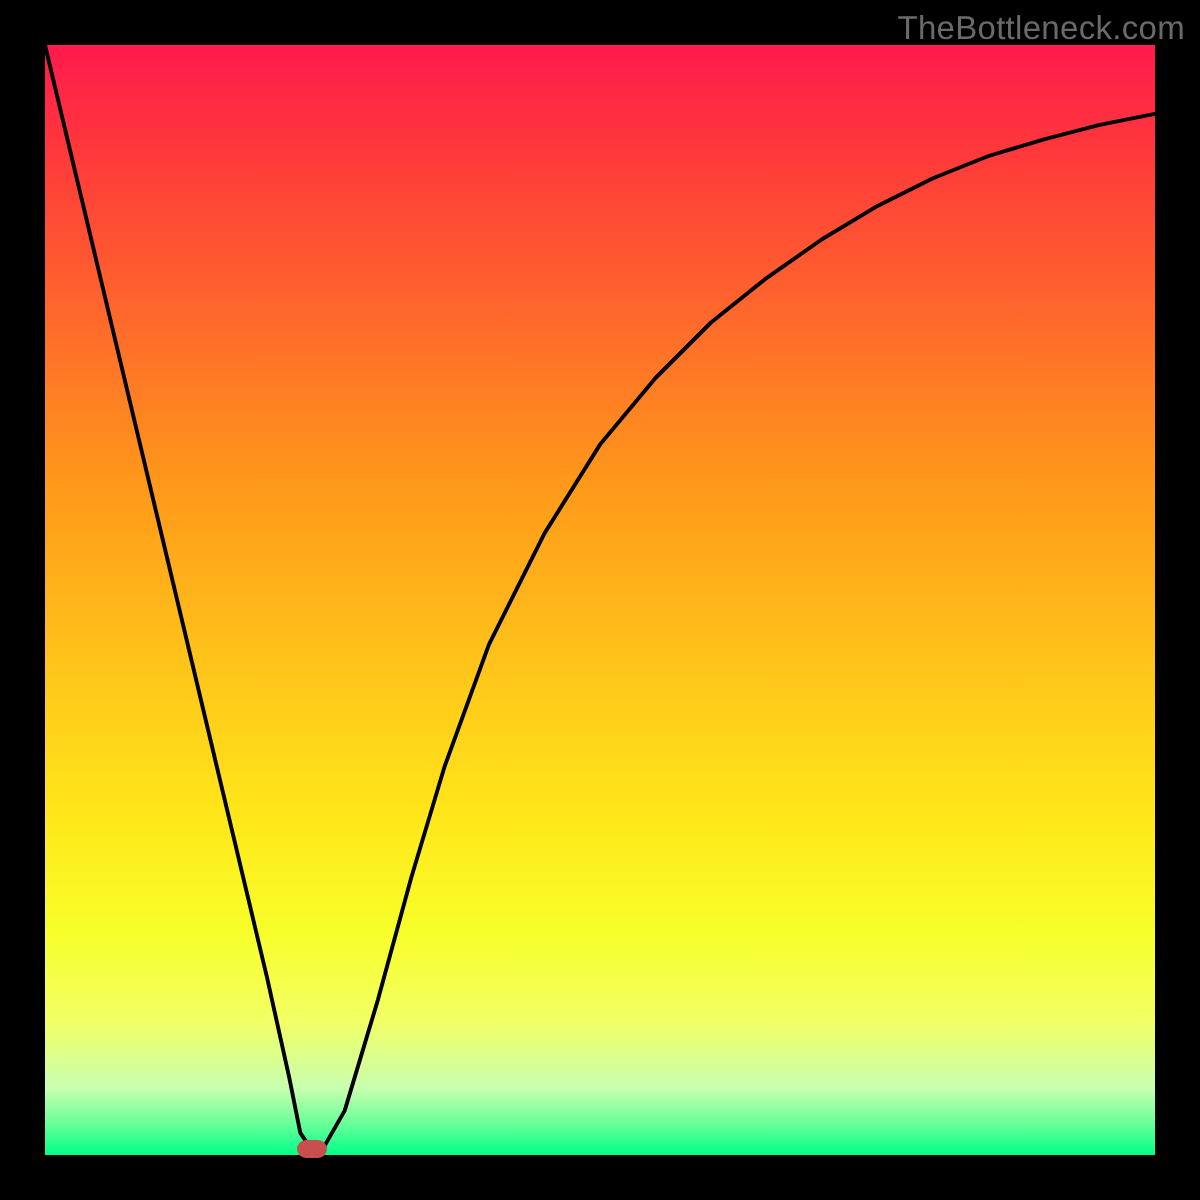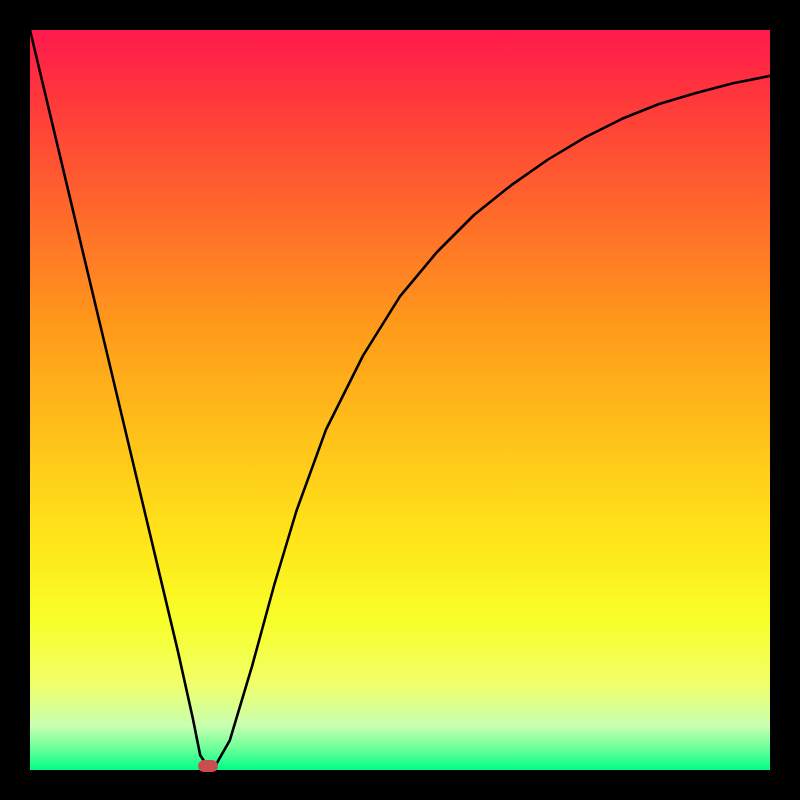--- a/index.html
+++ b/index.html
@@ -59,20 +59,21 @@
     height: 12px;
     border-radius: 6px;
     background: #c94f4f;
     transform: translate(-50%, -50%);
   }
 </style>
 </head>
 <body>
 
 <div class="frame">
+  <div class="attribution">TheBottleneck.com</div>
 
   <div class="plot">
     <svg viewBox="0 0 740 740" preserveAspectRatio="none">
       <path id="curve-path" fill="none" stroke="#000" stroke-width="2.6" stroke-linejoin="round" stroke-linecap="round" d="M0.00 0.00 L37.00 155.40 L74.00 310.80 L111.00 466.20 L148.00 621.60 L162.80 688.20 L170.20 725.20 L177.60 736.30 L185.00 736.30 L199.80 710.40 L222.00 636.40 L244.20 555.00 L266.40 481.00 L296.00 399.60 L333.00 325.60 L370.00 266.40 L407.00 222.00 L444.00 185.00 L481.00 155.40 L518.00 129.50 L555.00 107.30 L592.00 88.80 L629.00 74.00 L666.00 62.90 L703.00 53.28 L740.00 45.88"></path>
     </svg>
     <div class="marker" id="min-marker" style="left: 177.6px; top: 736.3px;"></div>
   </div>
 </div>
 
 </body></html>

